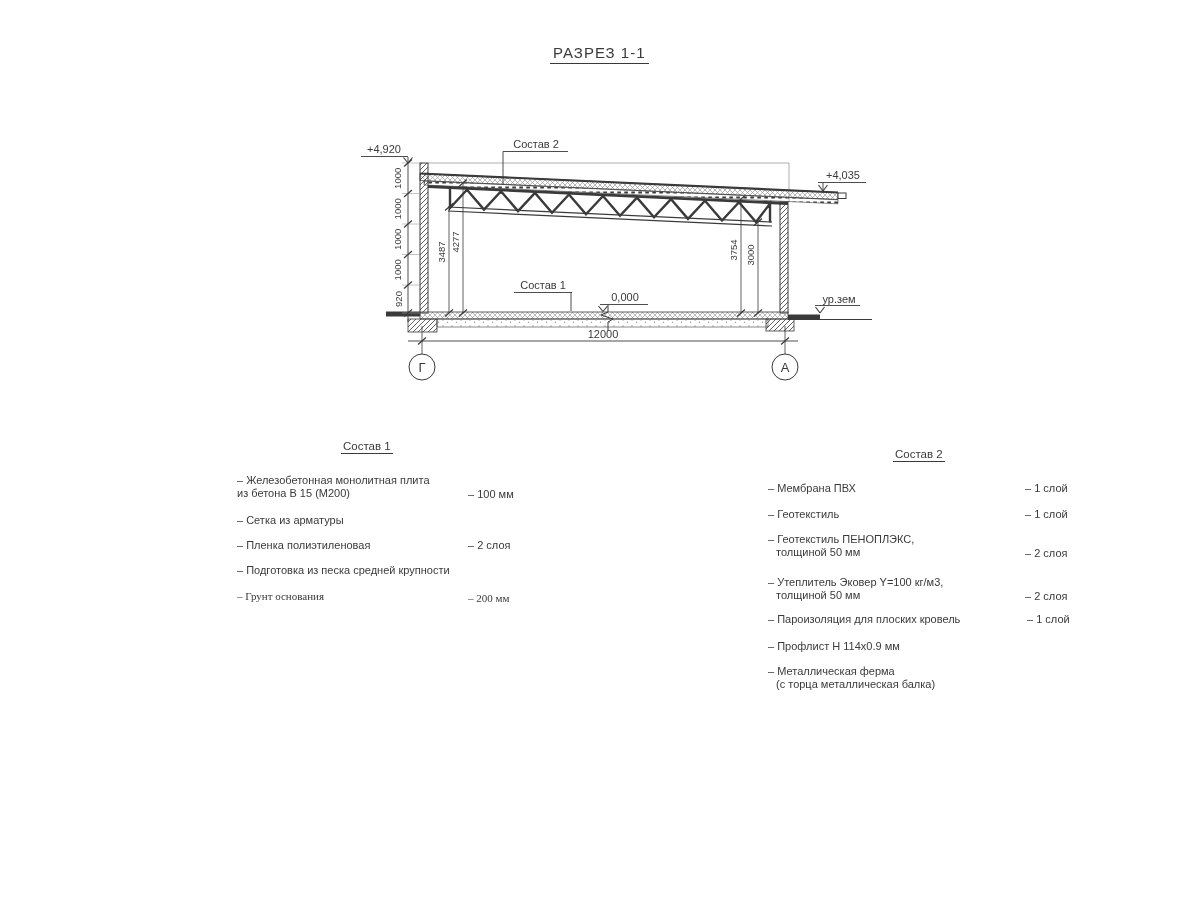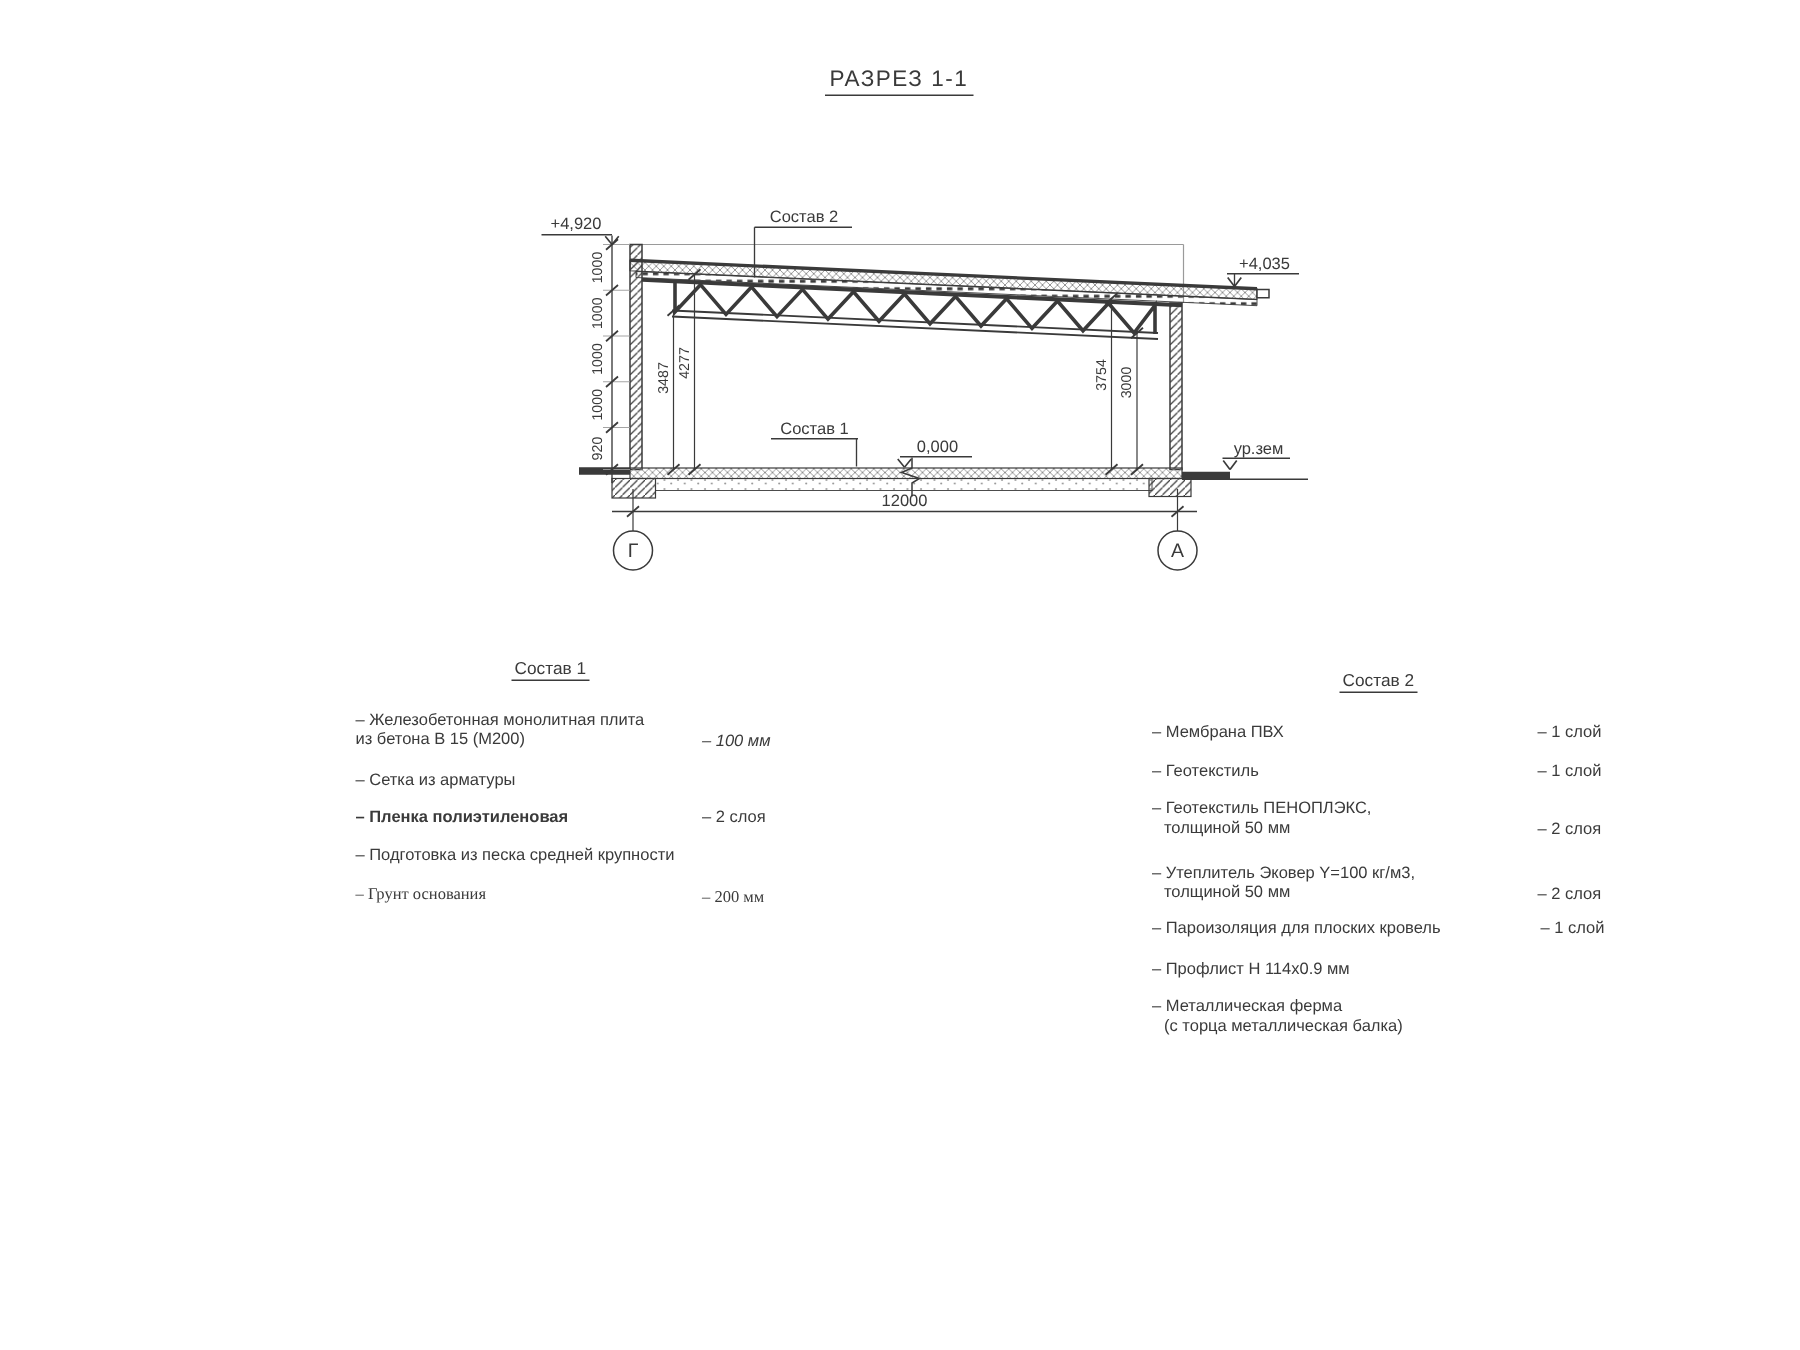--- a/index.html
+++ b/index.html
@@ -183,27 +183,27 @@
       <text class="axis-text" text-anchor="middle" x="785" y="371.5">А</text>
     </g>
   </svg>
 
   <div class="list-title" style="left:341px;top:440px;">Состав 1</div>
   <div>
     <div class="mat" style="left:237px;top:474px;">
       <div>– Железобетонная  монолитная плита</div>
         <div>из бетона В 15 (М200)</div>
     </div>
-    <div class="mat-val" style="left:468px;top:488px;font-style:italic;">– 100 мм</div>
+    <div class="mat-val" style="left:468px;top:488px;">– 100 мм</div>
 
     <div class="mat" style="left:237px;top:514px;">
       <div>– Сетка из арматуры</div>
     </div>
 
-    <div class="mat" style="left:237px;top:539px;font-weight:bold;">
+    <div class="mat" style="left:237px;top:539px;">
       <div>– Пленка полиэтиленовая</div>
     </div>
     <div class="mat-val" style="left:468px;top:539px;">– 2 слоя</div>
 
     <div class="mat" style="left:237px;top:564px;">
       <div>– Подготовка из песка средней крупности</div>
     </div>
     <div class="mat-val" style="left:468px;top:592px;font-family:Liberation Serif, serif;">– 200 мм</div>
 
     <div class="mat" style="left:237px;top:590px;font-family:Liberation Serif, serif;">

